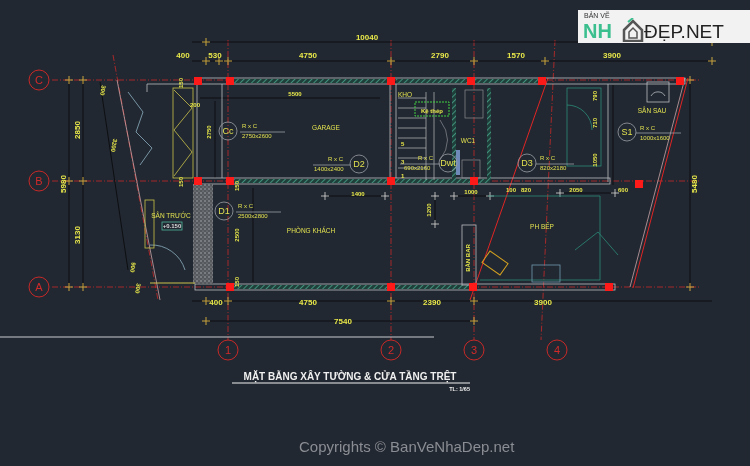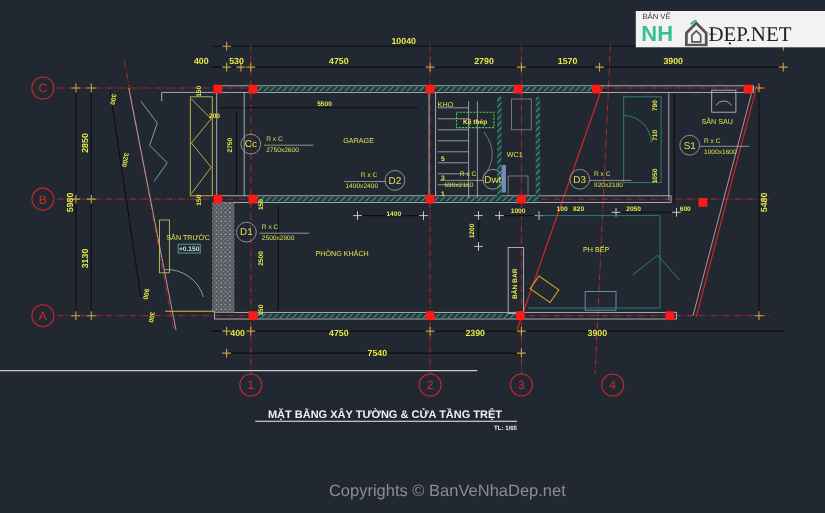--- a/index.html
+++ b/index.html
@@ -9,21 +9,21 @@
   .dimS { fill:#e8e84a; font-family:"Liberation Sans", sans-serif; font-size:6px; font-weight:bold; }
   .room { fill:#e0e050; font-family:"Liberation Sans", sans-serif; font-size:6.5px; }
   .tag { fill:#e0e050; font-family:"Liberation Sans", sans-serif; font-size:9px; }
   .tagS { fill:#e0e050; font-family:"Liberation Sans", sans-serif; font-size:6px; }
   .axis { fill:#d12a2a; font-family:"Liberation Sans", sans-serif; font-size:11px; }
   .title { fill:#f0f0f0; font-family:"Liberation Sans", sans-serif; font-size:10px; font-weight:bold; }
   .scale { fill:#f0f0f0; font-family:"Liberation Sans", sans-serif; font-size:5.5px; font-weight:bold; }
   .logo { position:absolute; left:578px; top:10px; width:188px; height:33px; background:#f2f2f2; }
   .logo .top { position:absolute; left:6px; top:2px; font-size:7px; color:#333; font-family:"Liberation Sans", sans-serif; }
   .logo .nh { position:absolute; left:5px; top:10px; font-size:20px; font-weight:bold; color:#3bbf8f; font-family:"Liberation Sans", sans-serif; }
-  .logo .rest { position:absolute; left:66px; top:11px; font-size:19px; color:#222; font-family:Liberation Serif, serif; }
+  .logo .rest { position:absolute; left:66px; top:11px; font-size:19px; color:#222; font-family:Liberation Sans, sans-serif; }
   .logo .house { position:absolute; left:44px; top:8px; width:22px; height:24px; }
   .copy { position:absolute; left:259px; top:438px; font-size:15px; color:#8a8d93; font-family:"Liberation Sans", sans-serif;margin-left:40px; }
 </style>
 </head>
 <body>
 
 <svg class="cad" viewBox="0 0 750 466" xmlns="http://www.w3.org/2000/svg">
   <defs>
     <pattern id="hatch" width="4" height="4" patternUnits="userSpaceOnUse" patternTransform="rotate(45)">
       <rect width="4" height="4" fill="#1f3f3a"></rect>

